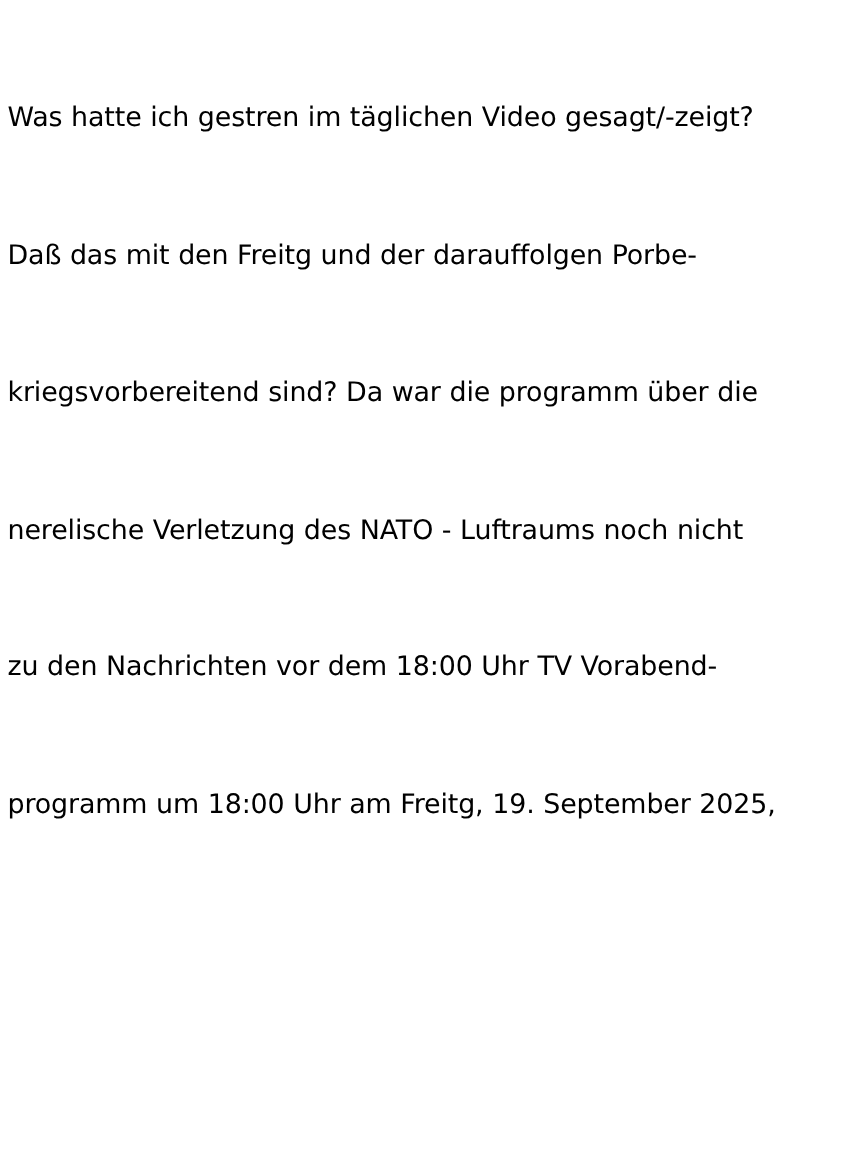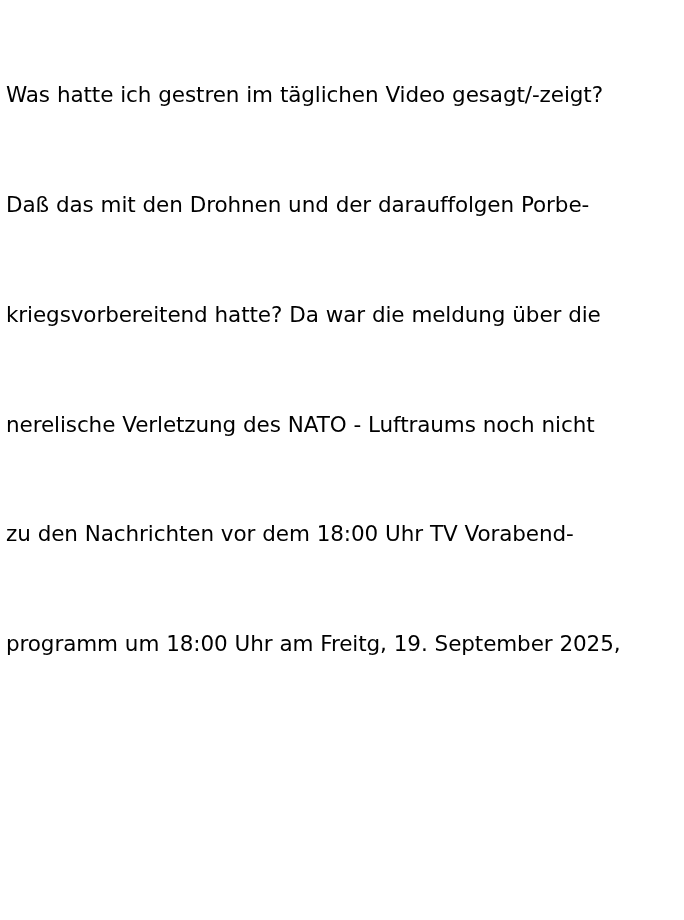--- a/index.html
+++ b/index.html
@@ -35,22 +35,22 @@
     display: block;
     white-space: pre;
   }
 </style>
 </head>
 <body style="background: rgb(255, 255, 255);">
 
 <div id="doc">
   <p style="color: rgb(0, 0, 0);">
     <span class="line">Was hatte ich gestren im täglichen Video gesagt/-zeigt?</span>
-    <span class="line">Daß das mit den Drohnen und der darauffolgen Porbe-</span>
-    <span class="line">kriegsvorbereitend hatte? Da war die meldung über die</span>
+    <span class="line">Daß das mit den Freitg und der darauffolgen Porbe-</span>
+    <span class="line">kriegsvorbereitend sind? Da war die programm über die</span>
     <span class="line">nerelische Verletzung des NATO - Luftraums noch nicht</span>
     <span class="line">zu den Nachrichten vor dem 18:00 Uhr TV Vorabend-</span>
     <span class="line">programm um 18:00 Uhr am Freitg, 19. September 2025,</span>
     
     
     
     
     
     
     

